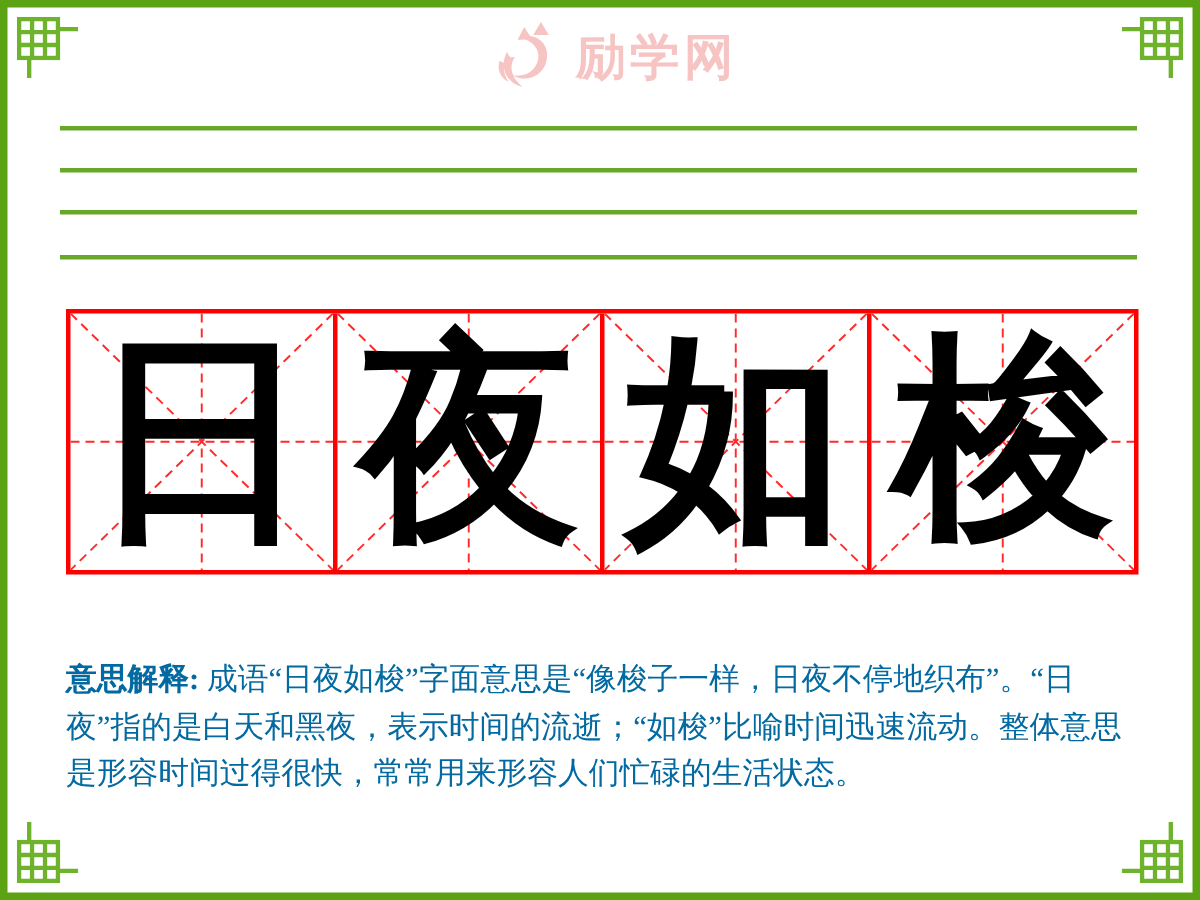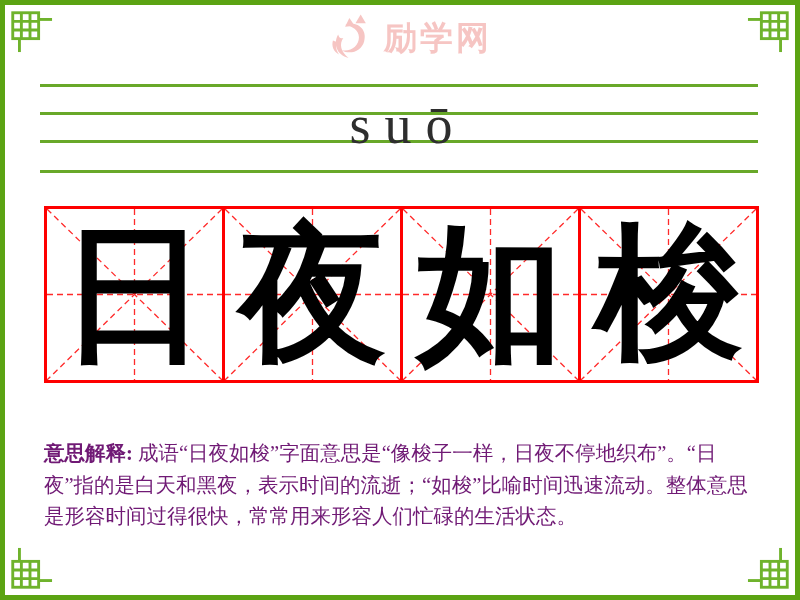--- a/index.html
+++ b/index.html
@@ -40,21 +40,21 @@
   .cell{position:relative;width:175px;height:171px;}
   .cell + .cell{border-left:3px solid #fe0000;}
   .cell svg{position:absolute;inset:0;width:100%;height:100%;}
   .char{
     position:absolute;inset:0;display:flex;align-items:center;justify-content:center;
     font-size:148px;font-weight:bold;color:#000;line-height:1;
   }
   
   .explanation{
     position:absolute;left:44px;top:438px;width:718px;
-    font-size:20.5px;line-height:31.5px;color:#701a75;
+    font-size:20.5px;line-height:31.5px;color:#0369a1;
   }
   .explanation b{font-weight:bold;}
 </style>
 </head>
 <body>
 
 <div class="page">
 
   <div class="frame"></div>
 
@@ -112,21 +112,20 @@
     <span class="watermark-text">励学网</span>
   </div>
 
   <div class="staff">
     <div class="staff-line l1"></div>
     <div class="staff-line l2"></div>
     <div class="staff-line l3"></div>
     <div class="staff-line l4"></div>
   </div>
   <div class="pinyin-row">
-    <div class="syllable">suō</div>
   </div>
 
   <div class="char-grid">
     <div class="cell">
       <svg viewBox="0 0 175 171" preserveAspectRatio="none">
         <g stroke="#ff2a2a" stroke-width="1.3" stroke-dasharray="6 4" fill="none">
           <path d="M0 0 L175 171"></path>
             <path d="M175 0 L0 171"></path>
           <path d="M87.5 0 V171"></path>
             <path d="M0 85.5 H175"></path>

